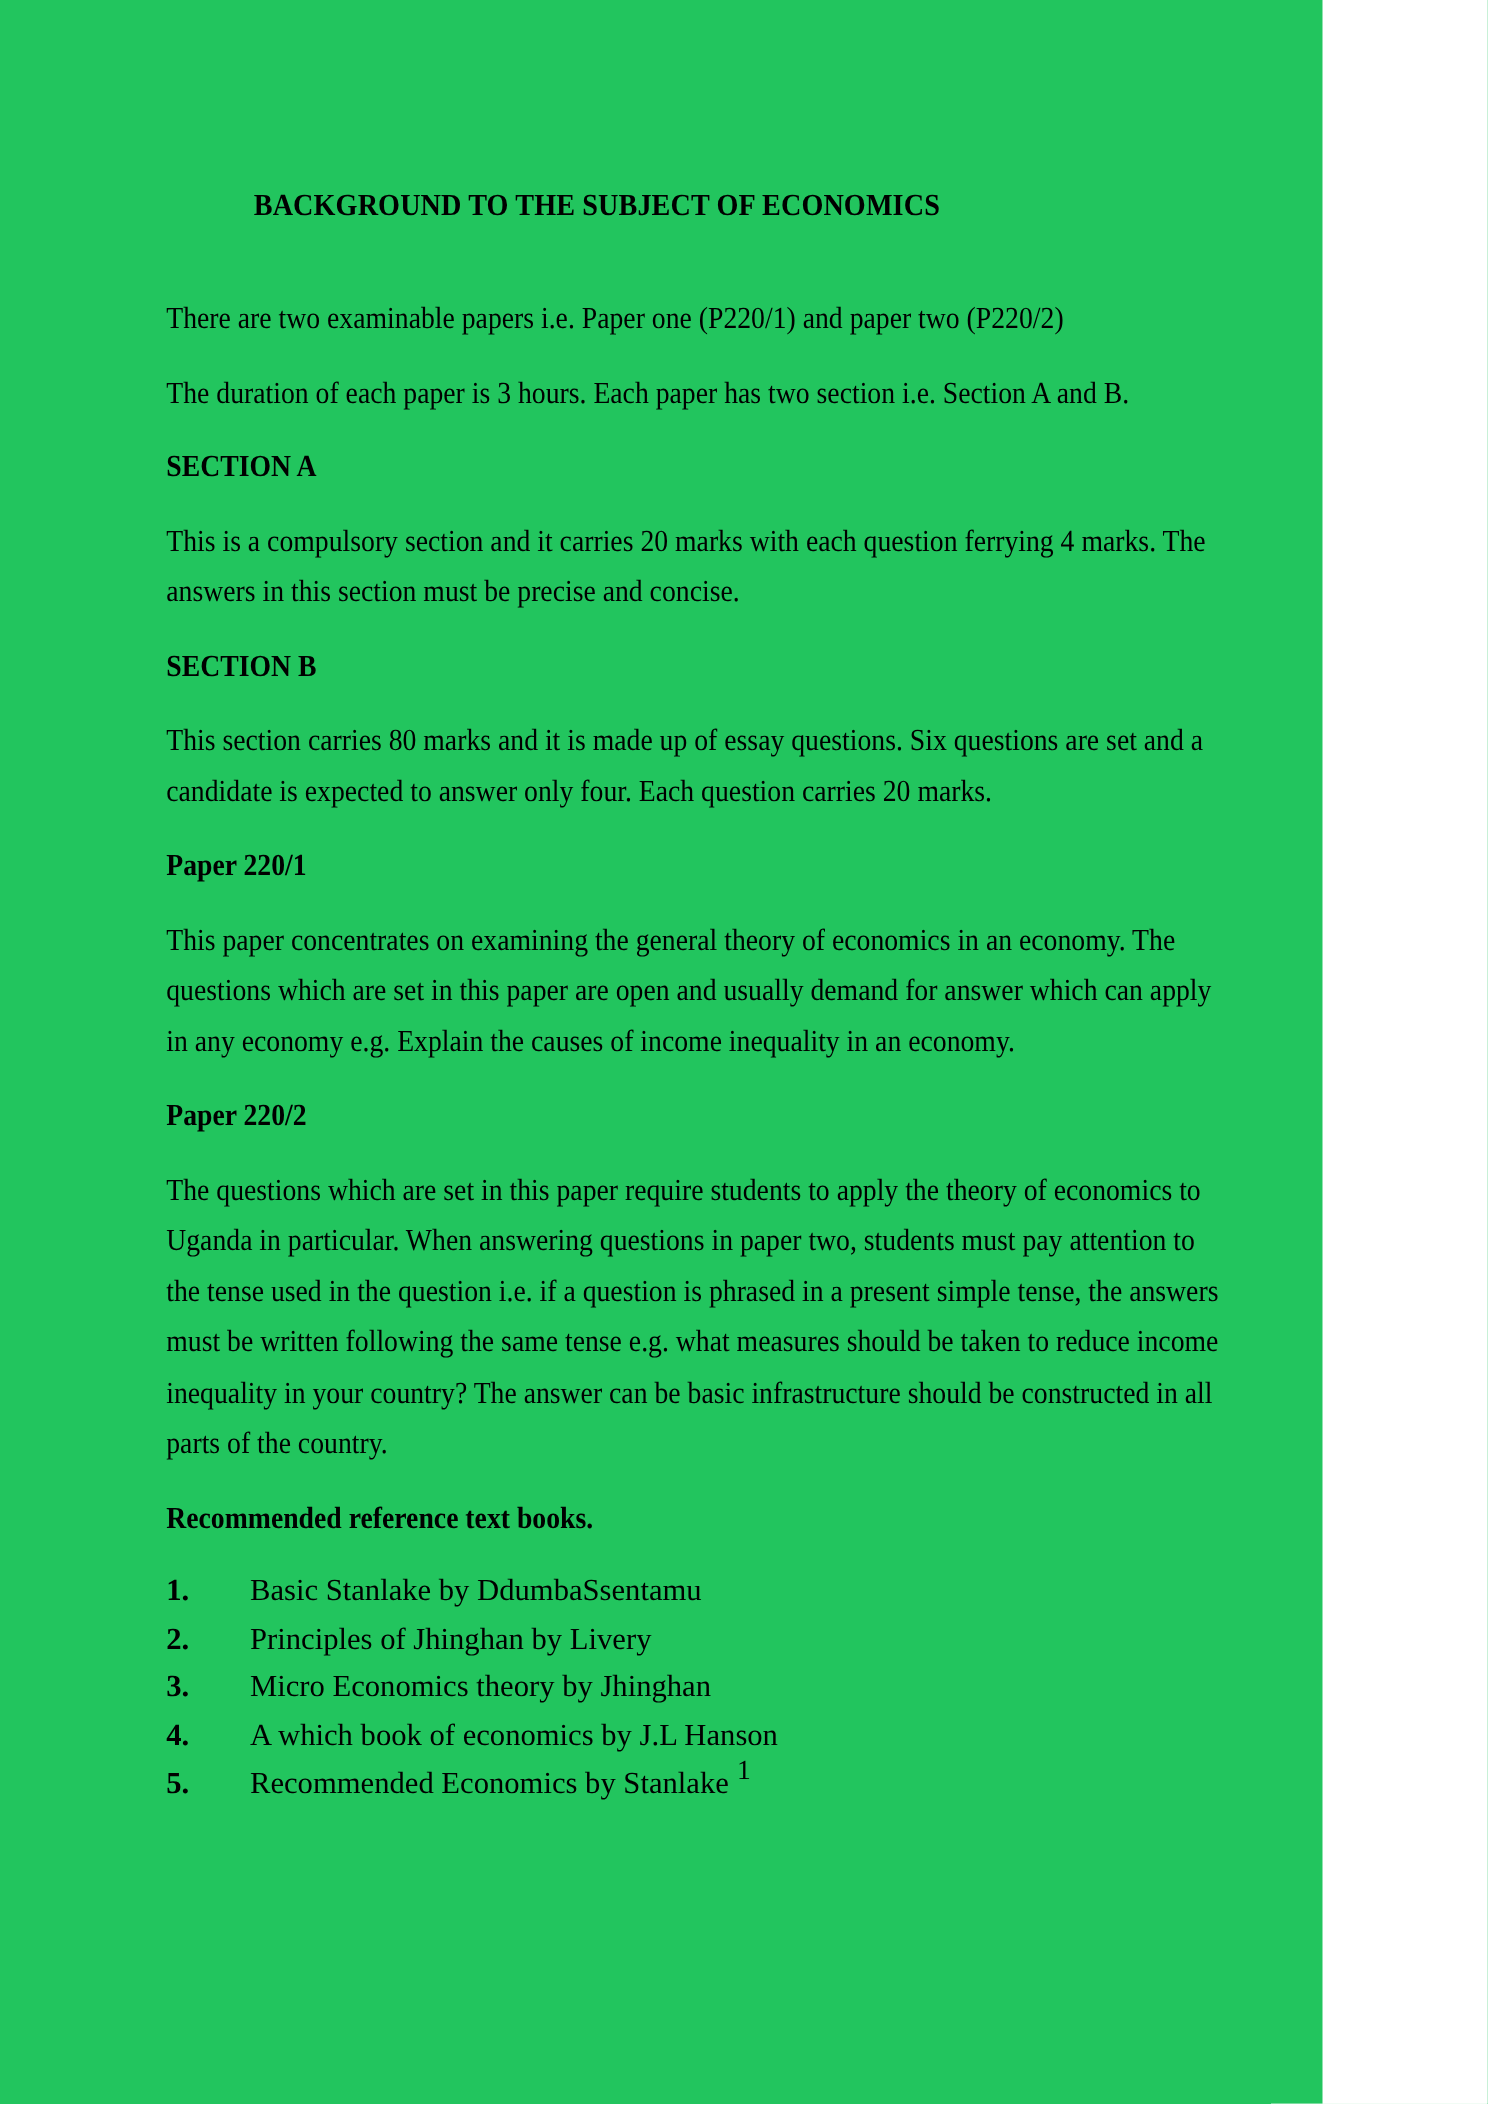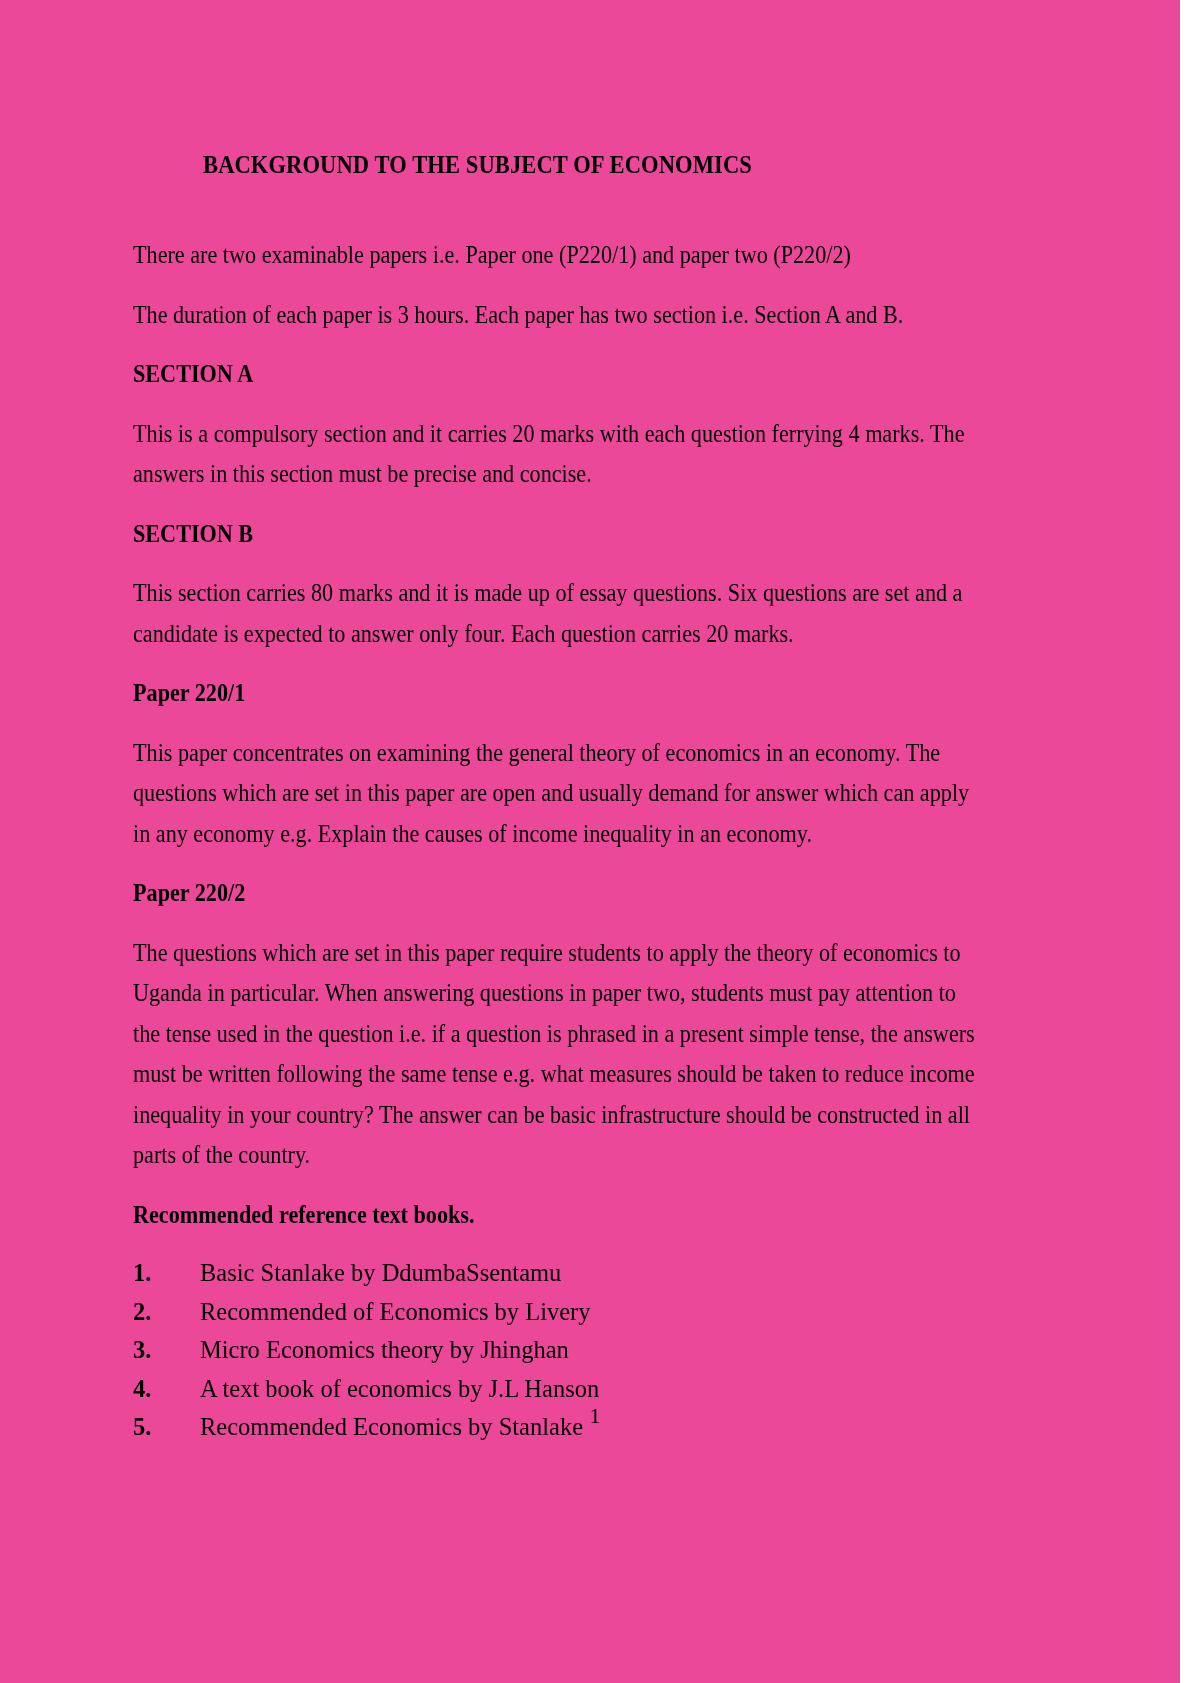--- a/index.html
+++ b/index.html
@@ -12,23 +12,23 @@
     height: 1683px;
     position: relative;
     font-family: "Liberation Serif", "DejaVu Serif", serif;
     color: #000000;
     overflow: hidden;
   }
   .page {
     position: absolute;
     left: 0;
     top: 0;
-    width: 1180px;
+    width: 1058px;
     height: 1683px;
-    background: #ec4899;
+    background: #22c55e;
   }
   .content {
     position: absolute;
     left: 133px;
     top: 150px;
     width: 845px;
   }
   
   .doc-title {
     font-weight: bold;
@@ -117,29 +117,29 @@
 
     <h2 class="heading">Recommended reference text books.</h2>
 
     <ol class="booklist">
       <li class="book-item">
         <span class="book-num">1.</span>
         <span class="book-title">Basic Stanlake by DdumbaSsentamu</span>
       </li>
       <li class="book-item">
         <span class="book-num">2.</span>
-        <span class="book-title">Recommended of Economics by Livery</span>
+        <span class="book-title">Principles of Jhinghan by Livery</span>
       </li>
       <li class="book-item">
         <span class="book-num">3.</span>
         <span class="book-title">Micro Economics theory by Jhinghan</span>
       </li>
       <li class="book-item">
         <span class="book-num">4.</span>
-        <span class="book-title">A text book of economics by J.L Hanson</span>
+        <span class="book-title">A which book of economics by J.L Hanson</span>
       </li>
       <li class="book-item">
         <span class="book-num">5.</span>
         <span class="book-title">Recommended Economics by Stanlake</span>
       </li>
     </ol>
 
   </div>
 
   <div class="page-number">1</div>

